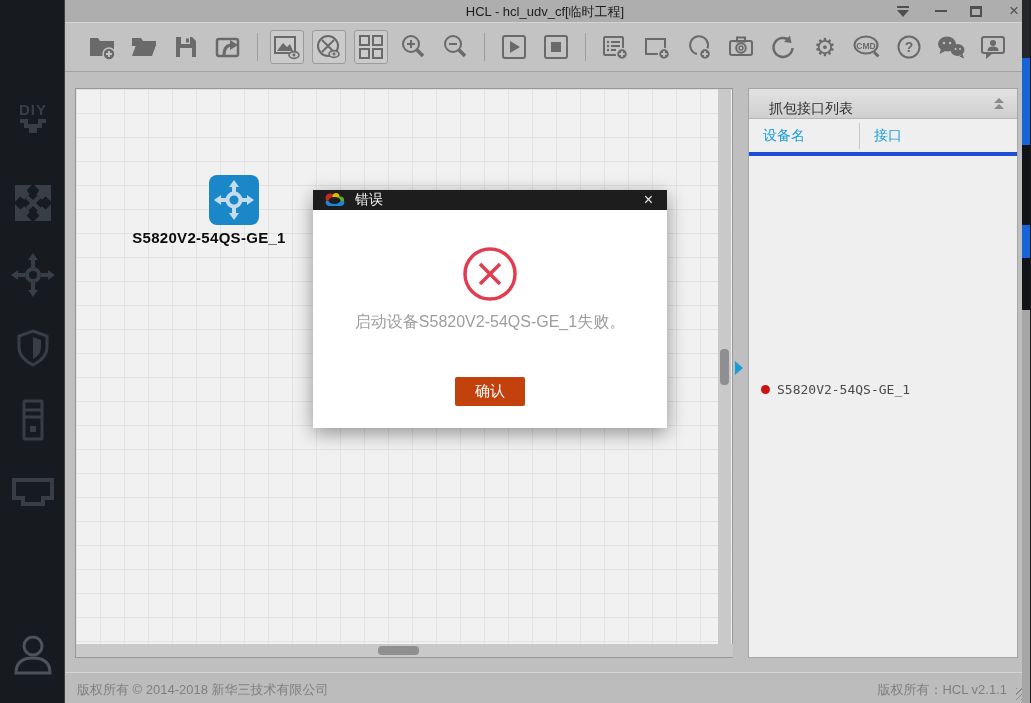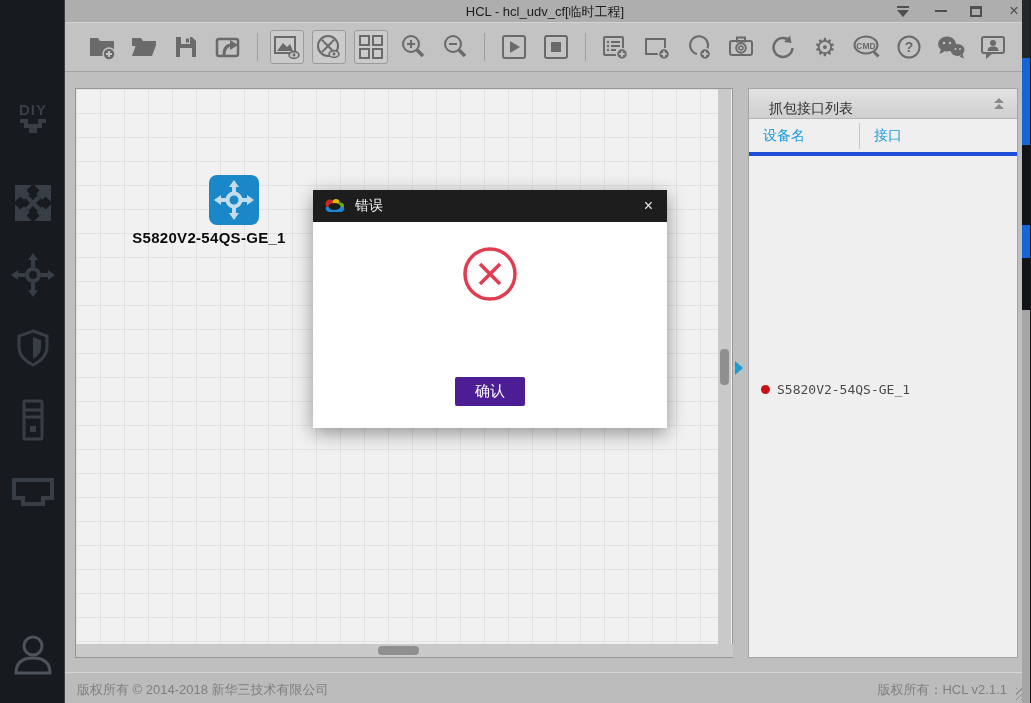--- a/index.html
+++ b/index.html
@@ -54,21 +54,21 @@
   .colcell { padding-left:14px; }
   .colcell.c0 { width:110px; }
   .colcell.c1 { flex:1; border-left:1px solid #c6c6c6; height:26px; display:flex; align-items:center; }
   #capture-body { height:221px; }
   #topo-item { display:flex; align-items:center; height:24px; padding-left:12px; }
   #topo-dot { width:9px; height:9px; border-radius:50%; background:#cc1111; margin-right:7px; }
   #topo-name { font-family:"DejaVu Sans Mono",monospace; font-size:13px; color:#4a4a4a; }
 
   
   #dialog { left:313px; top:190px; width:354px; height:238px; background:#fff; box-shadow:0 5px 18px rgba(0,0,0,.4); }
-  #dialog-titlebar { height:32px; background:#1d1d1d; display:flex; align-items:center; padding:0 10px; }
+  #dialog-titlebar { height:20px; background:#1d1d1d; display:flex; align-items:center; padding:0 10px; }
   #dialog-title { color:#f2f2f2; font-size:14px; margin-left:8px; }
   #dialog-close { margin-left:auto; color:#e8e8e8; font-size:16px; cursor:pointer; padding:0 4px; }
   #dialog-erricon { position:absolute; left:148px; top:55px; }
   #dialog-msg { position:absolute; left:0; top:122px; width:100%; text-align:center; font-size:16px; color:#9d9d9d; }
   #dialog-ok { position:absolute; left:142px; top:187px; width:70px; height:29px; background:#0caef2; color:#fff; border:none; font-size:15px; font-family:inherit; border-radius:2px; cursor:pointer; }
 
   
   #statusbar { left:65px; top:672px; width:966px; height:31px; background:#bcbcbc; border-top:1px solid #d6d6d6; font-size:13px; color:#7f7f7f; }
   #copyright { position:absolute; left:12px; top:8px; }
   #sysver { position:absolute; right:24px; top:8px; }
@@ -396,21 +396,22 @@
     </svg>
     <span id="dialog-title">错误</span>
     <span id="dialog-close">×</span>
   </div>
   <div id="dialog-erricon">
     <svg width="58" height="58" viewBox="0 0 58 58">
       <circle cx="29" cy="29" r="25" stroke="#e23c50" stroke-width="3.5" fill="none"></circle>
       <path d="M19 19 L39 39 M39 19 L19 39" stroke="#e23c50" stroke-width="3.5"></path>
     </svg>
   </div>
-  <button id="dialog-ok" style="background: #4c1d95;">确认</button>
+  <div id="dialog-msg">启动设备S5820V2-54QS-GE_1失败。</div>
+  <button id="dialog-ok" style="background: #c2410c;">确认</button>
 </div>
 
 <div id="statusbar" class="abs">
   <span id="copyright">版权所有 © 2014-2018 新华三技术有限公司</span>
   <span id="sysver">版权所有：HCL v2.1.1</span>
   <div id="grip"></div>
 </div>
 
 <div id="edge-strip" class="abs">
   <div class="edge-seg" style="top:0;height:58px;background:#23262b;"></div>

